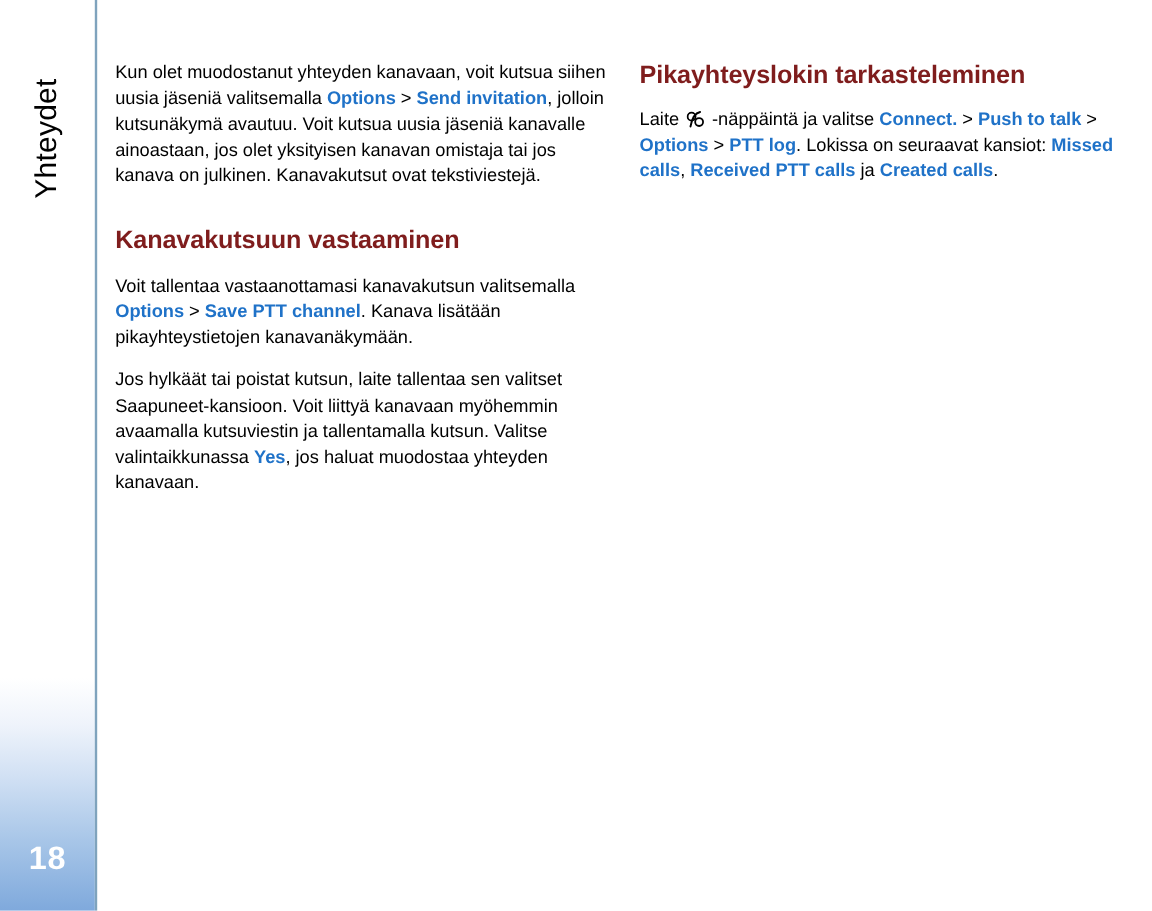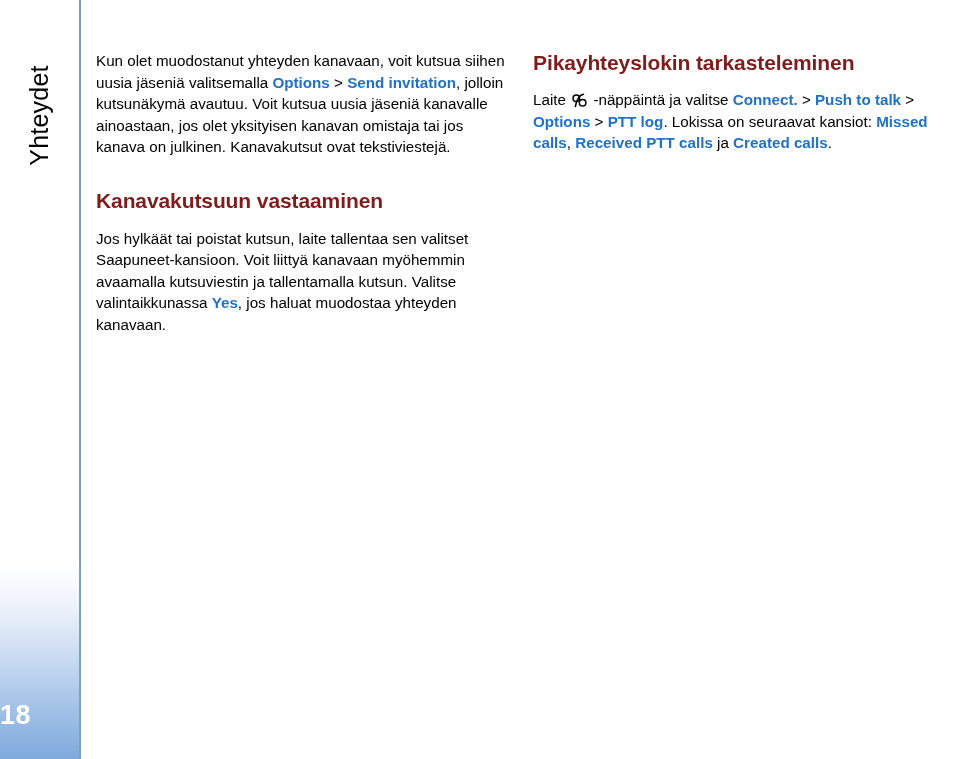--- a/index.html
+++ b/index.html
@@ -57,21 +57,21 @@
     font-size: 25px;
     font-weight: 400;
     letter-spacing: 0.2px;
     color: #000000;
   }
   #page-number {
     position: absolute;
     left: 0;
     top: 700px;
     width: 79px;
-    text-align: left;
+    text-align: center;
     font-size: 27px;
     font-weight: bold;
     color: #ffffff;
     letter-spacing: 0.5px;
   }
 
   
   #content {
     position: absolute;
     left: 0;
@@ -140,20 +140,21 @@
 
 <div id="content">
 
   <div class="column" id="col-left">
 
 
     <p class="body"><span>Kun olet muodostanut yhteyden kanavaan, voit kutsua siihen uusia jäseniä valitsemalla </span><span class="ui">Options</span><span class="sep"> &gt; </span><span class="ui">Send invitation</span><span>, jolloin kutsunäkymä avautuu. Voit kutsua uusia jäseniä kanavalle ainoastaan, jos olet yksityisen kanavan omistaja tai jos kanava on julkinen. Kanavakutsut ovat tekstiviestejä.</span></p>
 
     <h2 class="section">Kanavakutsuun vastaaminen</h2>
 
+    <p class="body"><span>Voit tallentaa vastaanottamasi kanavakutsun valitsemalla </span><span class="ui">Options</span><span class="sep"> &gt; </span><span class="ui">Save PTT channel</span><span>. Kanava lisätään pikayhteystietojen kanavanäkymään.</span></p>
 
 
     <p class="body"><span>Jos hylkäät tai poistat kutsun, laite tallentaa sen valitset Saapuneet-kansioon. Voit liittyä kanavaan myöhemmin avaamalla kutsuviestin ja tallentamalla kutsun. Valitse valintaikkunassa </span><span class="ui">Yes</span><span>, jos haluat muodostaa yhteyden kanavaan.</span></p>
 
   </div>
 
   <div class="column" id="col-right">
 
     <h2 class="section">Pikayhteyslokin tarkasteleminen</h2>
 

